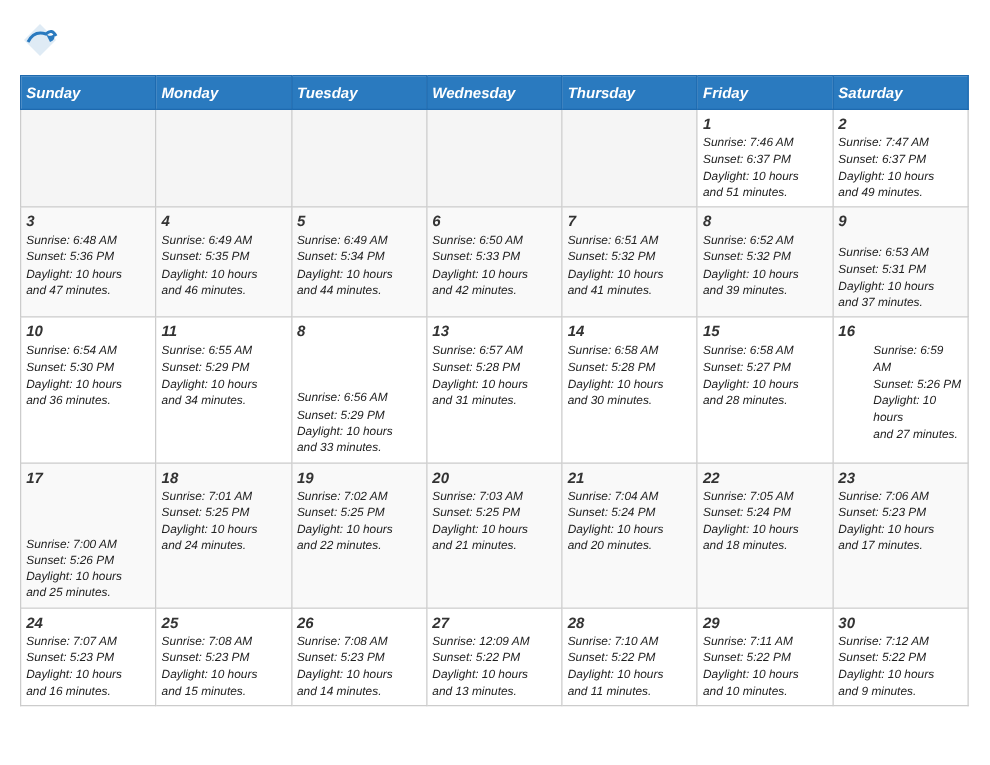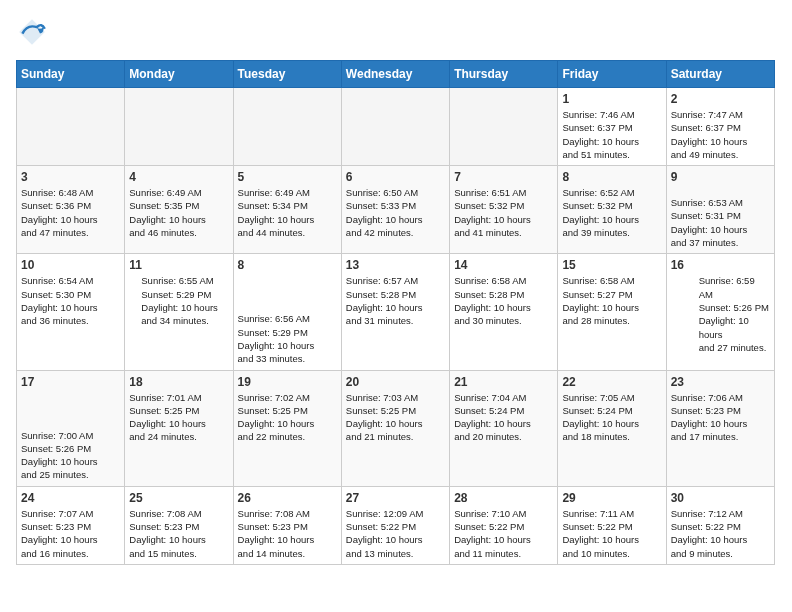--- a/index.html
+++ b/index.html
@@ -5,20 +5,21 @@
     * { box-sizing: border-box; margin: 0; padding: 0; }
     body {
       font-family: Arial, sans-serif;
       background: #fff;
       width: 792px;
       min-height: 612px;
     }
     .page {
       width: 791px;
       padding: 16px;
+      font-style: italic;
     }
     .header {
       display: flex;
       align-items: flex-start;
       justify-content: space-between;
       margin-bottom: 12px;
     }
     .logo {
       display: flex;
       align-items: center;
@@ -204,21 +205,21 @@
         <tr class="row-odd">
           <td>
             <div class="day-num">10</div>
             <div class="day-info" style="white-space: pre-line;">Sunrise: 6:54 AM
 Sunset: 5:30 PM
 Daylight: 10 hours
 and 36 minutes.</div>
           </td>
           <td>
             <div class="day-num">11</div>
-            <div class="day-info" style="white-space: pre-line; margin-left: 12px;">Sunrise: 6:55 AM
+            <div class="day-info" style="white-space: pre-line;">Sunrise: 6:55 AM
 Sunset: 5:29 PM
 Daylight: 10 hours
 and 34 minutes.</div>
           </td>
           <td>
             <div class="day-num">8</div>
             <div class="day-info" style="white-space: pre-line; margin-top: 40px;">Sunrise: 6:56 AM
 Sunset: 5:29 PM
 Daylight: 10 hours
 and 33 minutes.</div>

